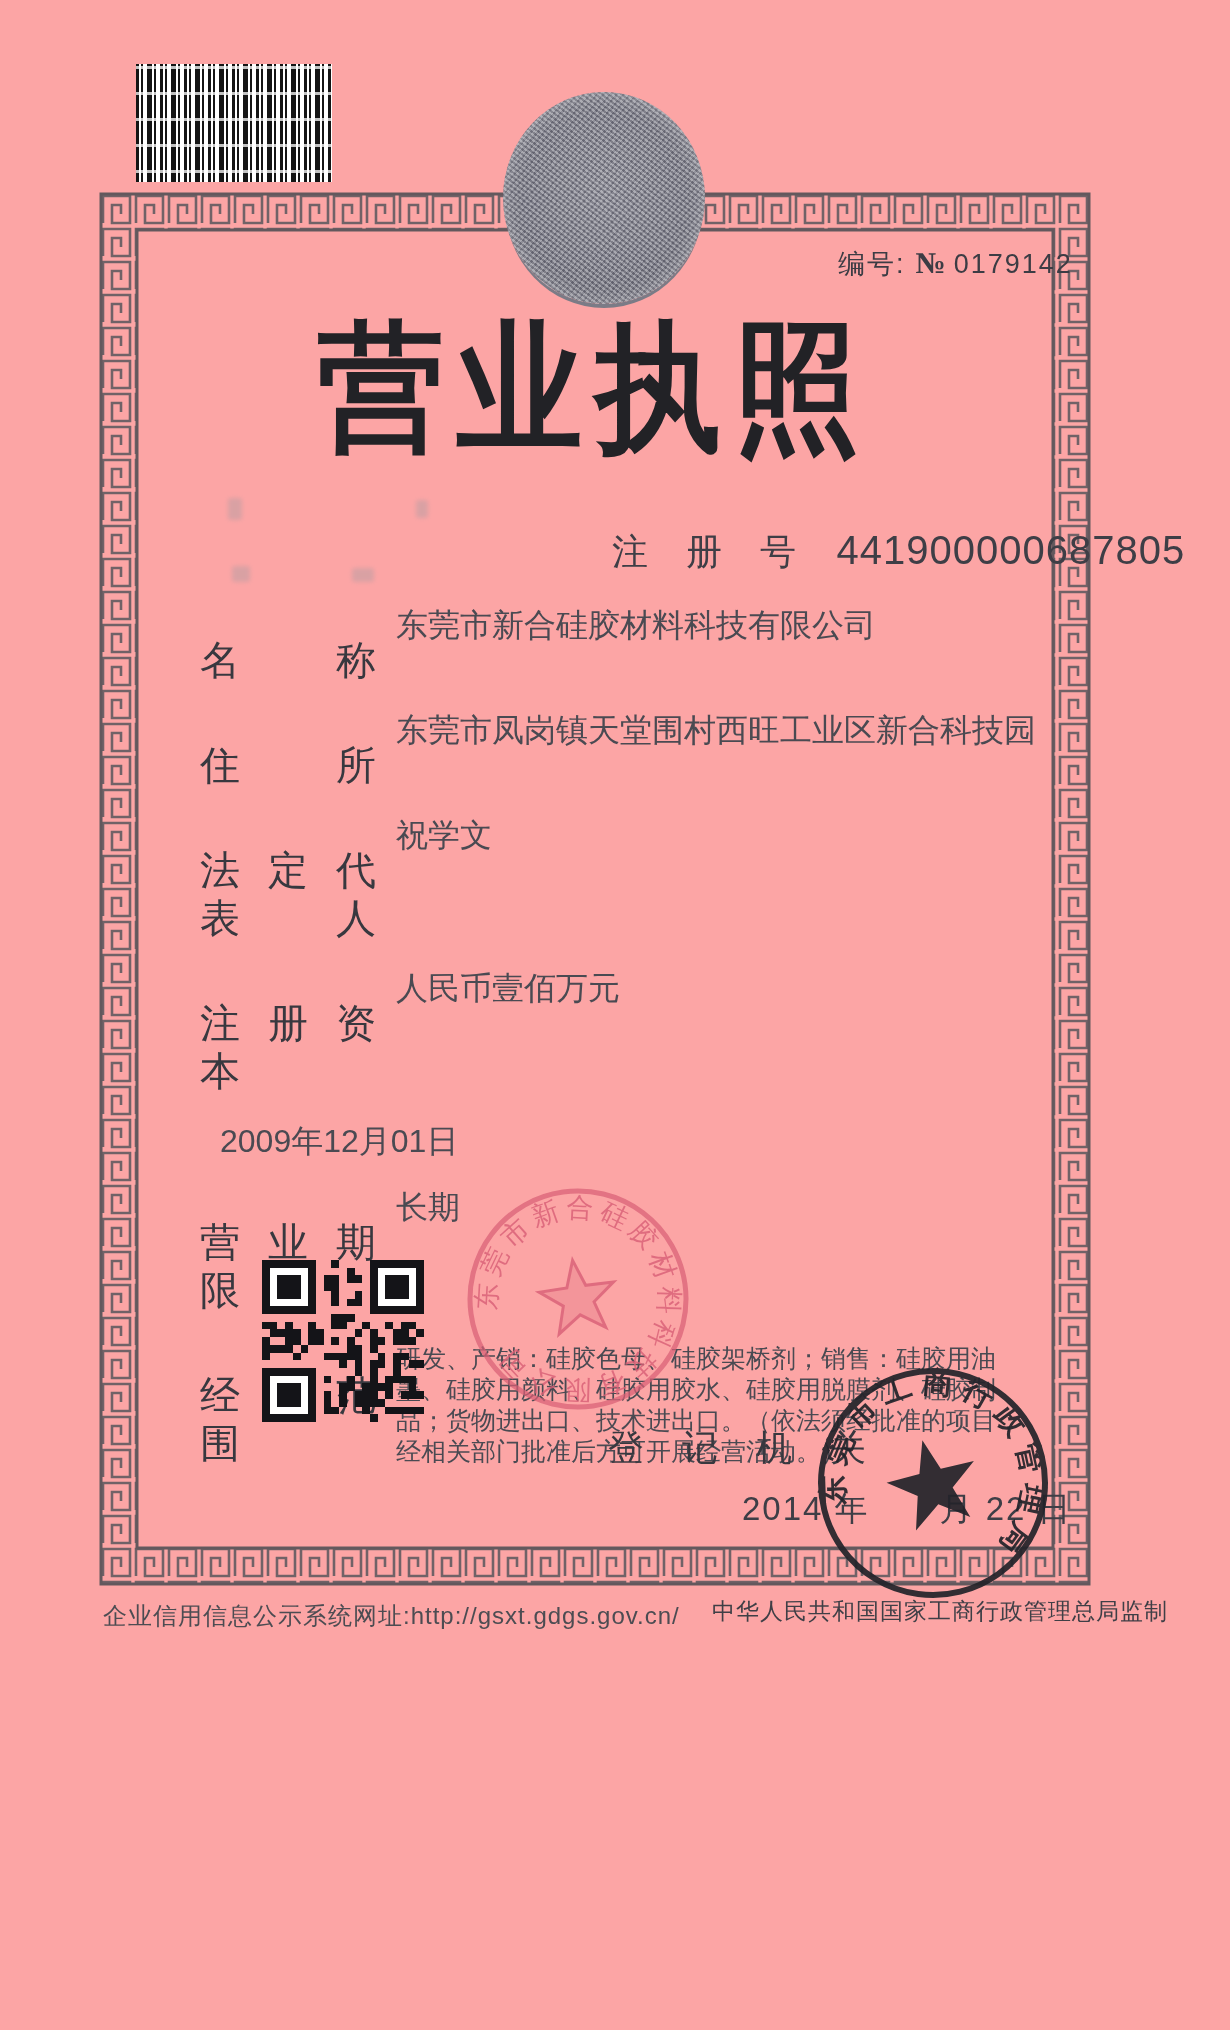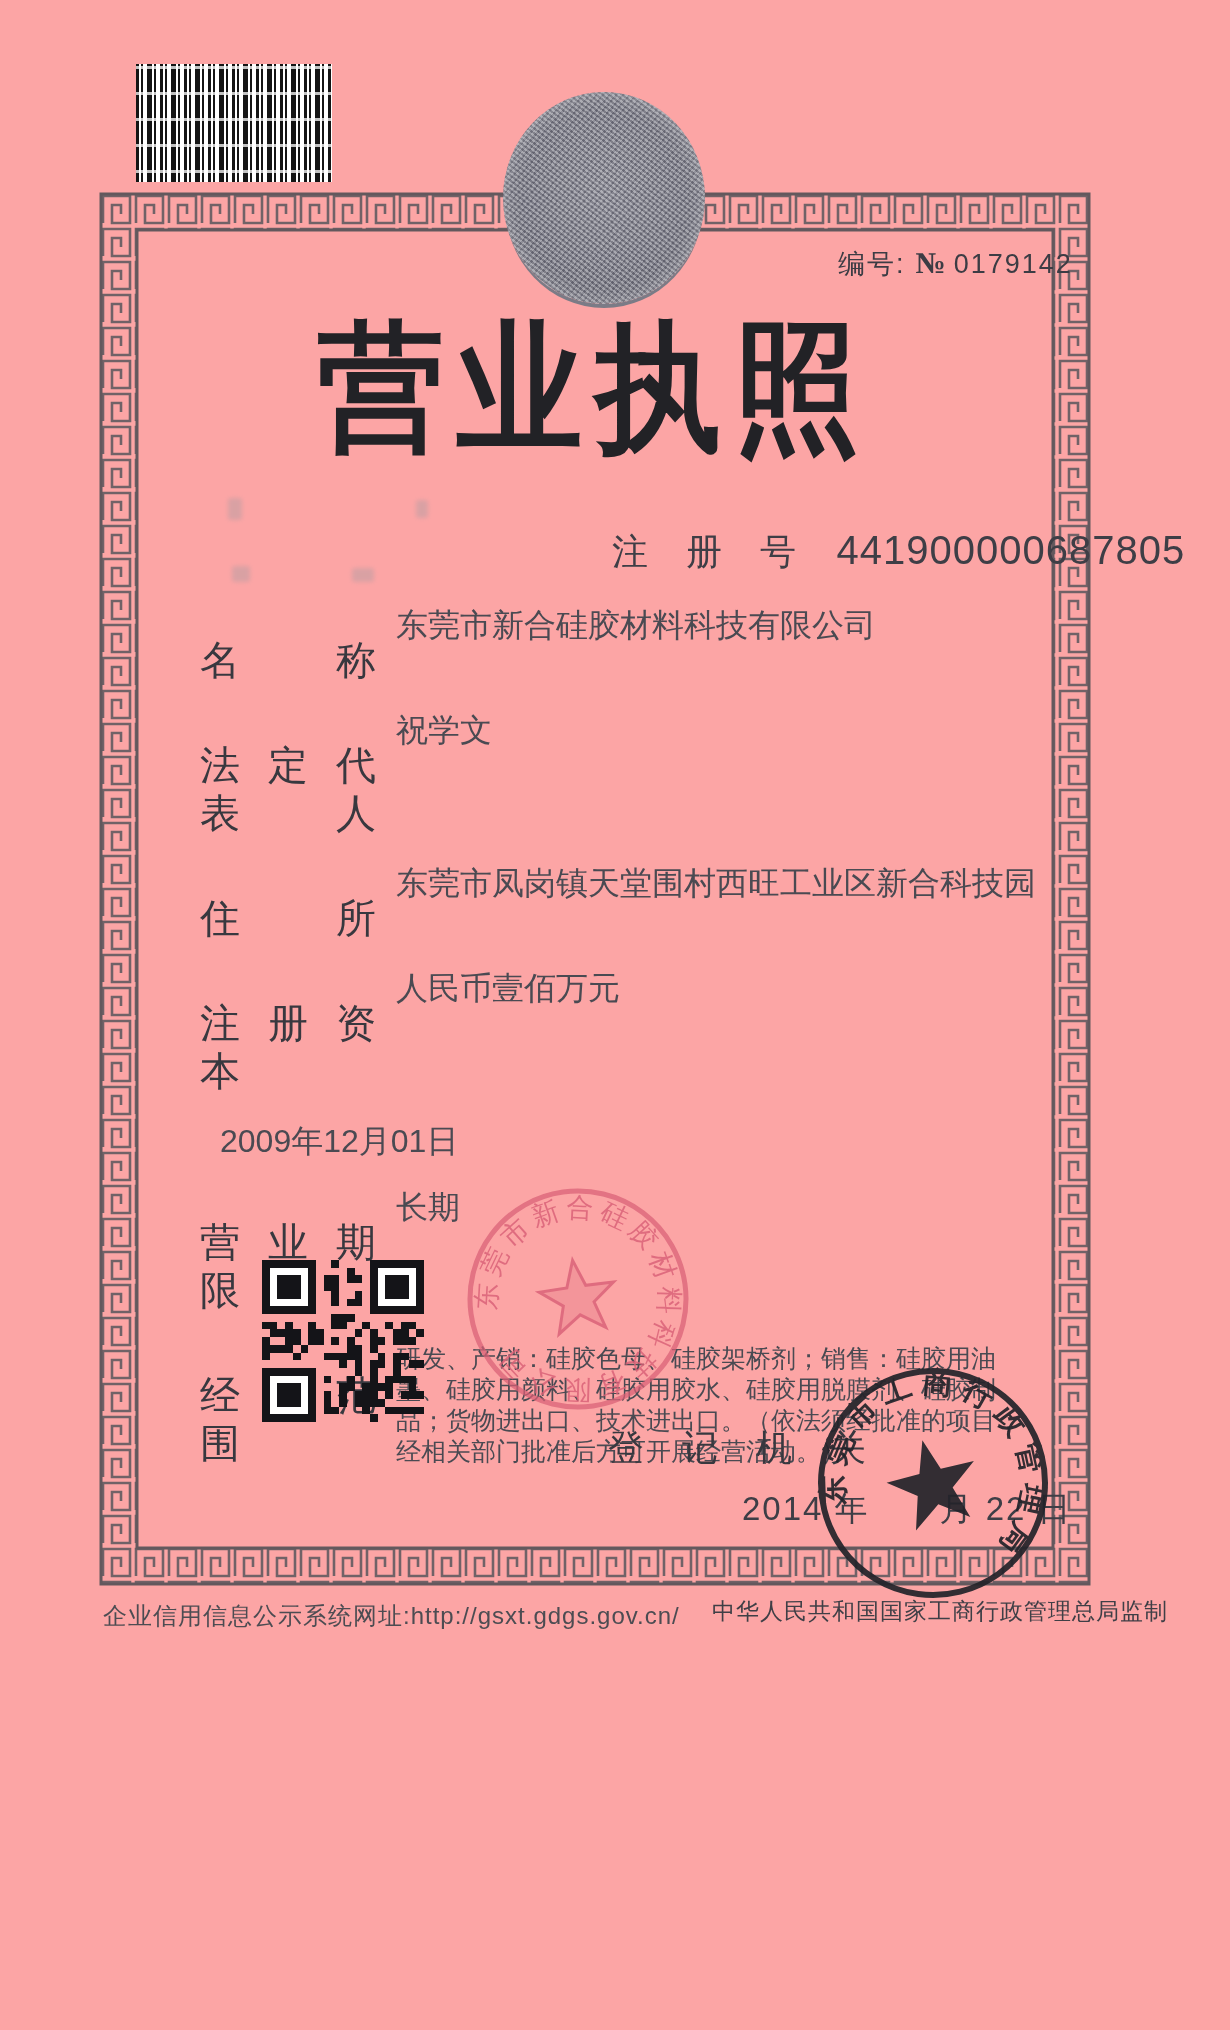--- a/index.html
+++ b/index.html
@@ -91,26 +91,26 @@
     <span class="reg-label">注 册 号</span>
     <span class="reg-value">441900000687805</span>
   </div>
 
   <div class="fields">
     <div class="row">
       <span class="flabel">名 称</span>
       <span class="fvalue">东莞市新合硅胶材料科技有限公司</span>
     </div>
     <div class="row">
+      <span class="flabel">住 所</span>
+      <span class="fvalue">东莞市凤岗镇天堂围村西旺工业区新合科技园</span>
+    </div>
+    <div class="row">
       <span class="flabel">法 定 代 表 人</span>
       <span class="fvalue">祝学文</span>
-    </div>
-    <div class="row">
-      <span class="flabel">住 所</span>
-      <span class="fvalue">东莞市凤岗镇天堂围村西旺工业区新合科技园</span>
     </div>
     <div class="row">
       <span class="flabel">注 册 资 本</span>
       <span class="fvalue">人民币壹佰万元</span>
     </div>
     <div class="row">
       <span class="fvalue">2009年12月01日</span>
     </div>
     <div class="row">
       <span class="flabel">营 业 期 限</span>

